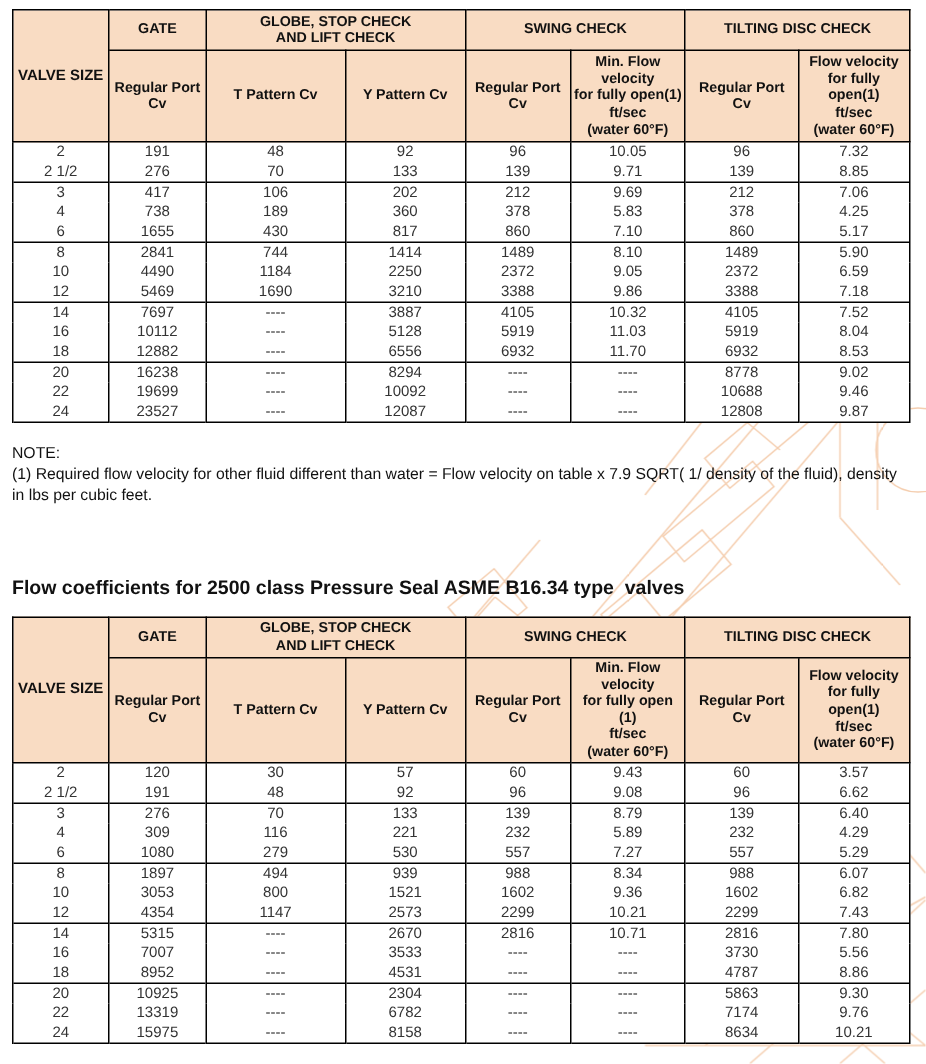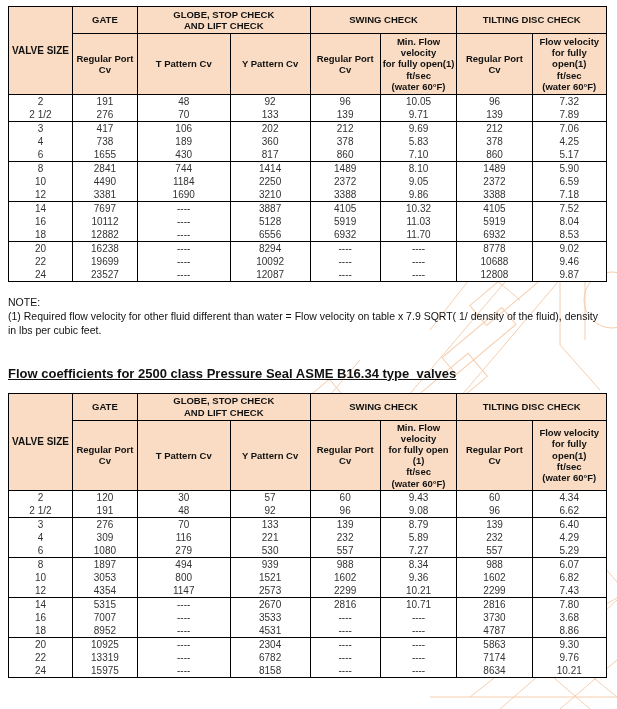--- a/index.html
+++ b/index.html
@@ -12,21 +12,21 @@
   }
   .watermark {
     position:absolute; left:0; top:0; z-index:0; pointer-events:none;
   }
   .content { position:relative; z-index:1; padding:6px 10px 0 8px; }
 
   .tbl-title {
     font-size:13px; font-weight:bold; color:#111;
     margin:0 0 8px 0; white-space:pre-wrap;
   }
-  .title-2 { margin-top:28px; margin-bottom:12px;text-decoration:underline; }
+  .title-2 { margin-top:46px; margin-bottom:12px; }
 
   table.valve-table {
     border-collapse:collapse;
     table-layout:fixed;
     width:599px;
     background:#ffffff;
     border:1.5px solid #000;
   }
   .valve-table th {
     background:#f9dcc3;
@@ -143,21 +143,21 @@
           <td>7.32</td>
         </tr>
         <tr>
           <td>2 1/2</td>
           <td>276</td>
           <td>70</td>
           <td>133</td>
           <td>139</td>
           <td>9.71</td>
           <td>139</td>
-          <td>7.89</td>
+          <td>8.85</td>
         </tr>
         <tr class="group-start">
           <td>3</td>
           <td>417</td>
           <td>106</td>
           <td>202</td>
           <td>212</td>
           <td>9.69</td>
           <td>212</td>
           <td>7.06</td>
@@ -197,21 +197,21 @@
           <td>4490</td>
           <td>1184</td>
           <td>2250</td>
           <td>2372</td>
           <td>9.05</td>
           <td>2372</td>
           <td>6.59</td>
         </tr>
         <tr>
           <td>12</td>
-          <td>3381</td>
+          <td>5469</td>
           <td>1690</td>
           <td>3210</td>
           <td>3388</td>
           <td>9.86</td>
           <td>3388</td>
           <td>7.18</td>
         </tr>
         <tr class="group-start">
           <td>14</td>
           <td>7697</td>
@@ -321,21 +321,21 @@
     </thead>
     <tbody>
         <tr>
           <td>2</td>
           <td>120</td>
           <td>30</td>
           <td>57</td>
           <td>60</td>
           <td>9.43</td>
           <td>60</td>
-          <td>4.34</td>
+          <td>3.57</td>
         </tr>
         <tr>
           <td>2 1/2</td>
           <td>191</td>
           <td>48</td>
           <td>92</td>
           <td>96</td>
           <td>9.08</td>
           <td>96</td>
           <td>6.62</td>
@@ -411,21 +411,21 @@
           <td>7.80</td>
         </tr>
         <tr>
           <td>16</td>
           <td>7007</td>
           <td>----</td>
           <td>3533</td>
           <td>----</td>
           <td>----</td>
           <td>3730</td>
-          <td>3.68</td>
+          <td>5.56</td>
         </tr>
         <tr>
           <td>18</td>
           <td>8952</td>
           <td>----</td>
           <td>4531</td>
           <td>----</td>
           <td>----</td>
           <td>4787</td>
           <td>8.86</td>

